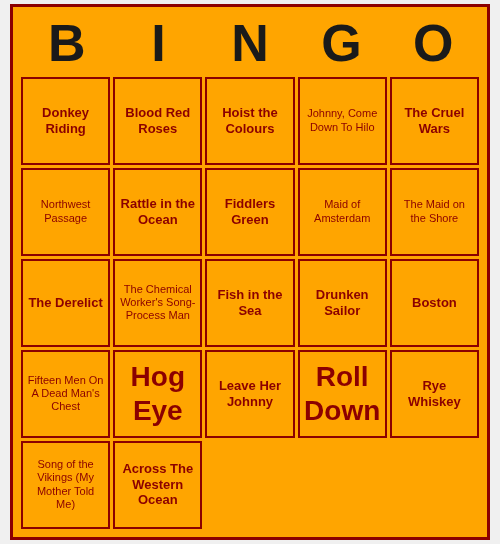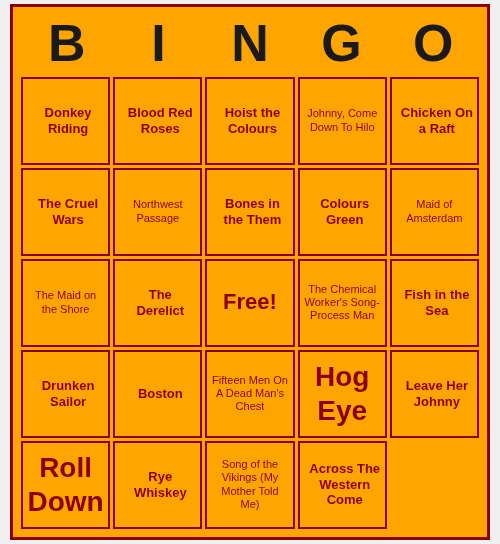--- a/index.html
+++ b/index.html
@@ -56,53 +56,50 @@
     }
     .cell.large-text {
       font-size: 28px;
     }
     .cell.small-text {
       font-size: 11px;
       font-weight: normal;
     }
     .cell.medium-text {
       font-size: 13px;
-      padding-left: 8px;
     }
   </style>
 </head>
 <body>
 
 <div class="bingo-card">
   <div class="bingo-header">
   <div class="bingo-letter">B</div>
       <div class="bingo-letter">I</div>
       <div class="bingo-letter">N</div>
       <div class="bingo-letter">G</div>
       <div class="bingo-letter">O</div>
     </div>
   <div class="bingo-grid">
   <div class="cell medium-text">Donkey Riding</div>
       <div class="cell medium-text">Blood Red Roses</div>
       <div class="cell medium-text">Hoist the Colours</div>
       <div class="cell small-text">Johnny, Come Down To Hilo</div>
-      <div class="cell medium-text">Chicken On a Raft</div>
       <div class="cell medium-text">The Cruel Wars</div>
       <div class="cell small-text">Northwest Passage</div>
-      <div class="cell medium-text">Bones in the Them</div>
-      <div class="cell medium-text">Colours Green</div>
+      <div class="cell medium-text">Rattle in the Ocean</div>
+      <div class="cell medium-text">Fiddlers Green</div>
       <div class="cell small-text">Maid of Amsterdam</div>
       <div class="cell small-text">The Maid on the Shore</div>
       <div class="cell medium-text">The Derelict</div>
-      <div class="cell free">Free!</div>
       <div class="cell small-text">The Chemical Worker's Song- Process Man</div>
       <div class="cell medium-text">Fish in the Sea</div>
       <div class="cell medium-text">Drunken Sailor</div>
       <div class="cell medium-text">Boston</div>
       <div class="cell small-text">Fifteen Men On A Dead Man's Chest</div>
       <div class="cell large-text">Hog Eye</div>
       <div class="cell medium-text">Leave Her Johnny</div>
       <div class="cell large-text">Roll Down</div>
       <div class="cell medium-text">Rye Whiskey</div>
       <div class="cell small-text">Song of the Vikings (My Mother Told Me)</div>
-      <div class="cell medium-text">Across The Western Come</div>
+      <div class="cell medium-text">Across The Western Ocean</div>
     </div>
 </div>
 
 </body></html>

